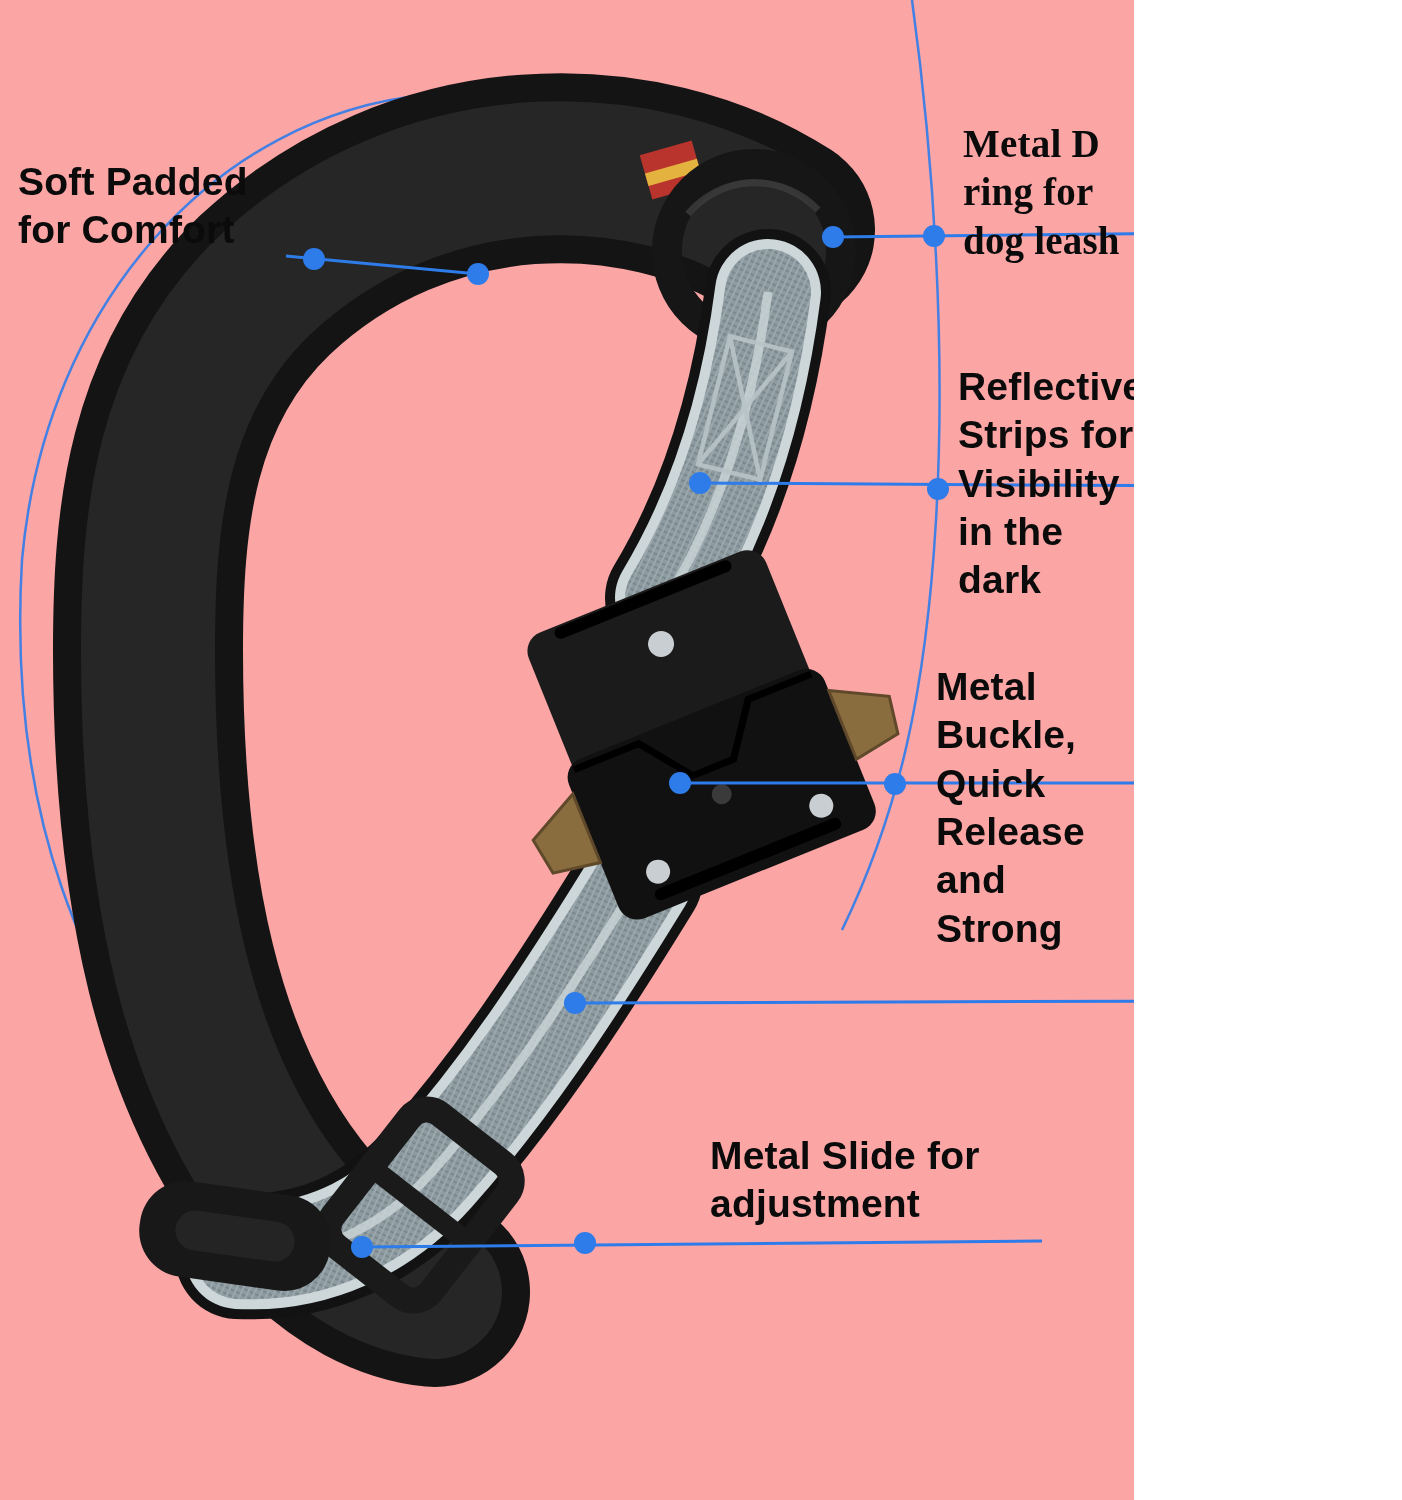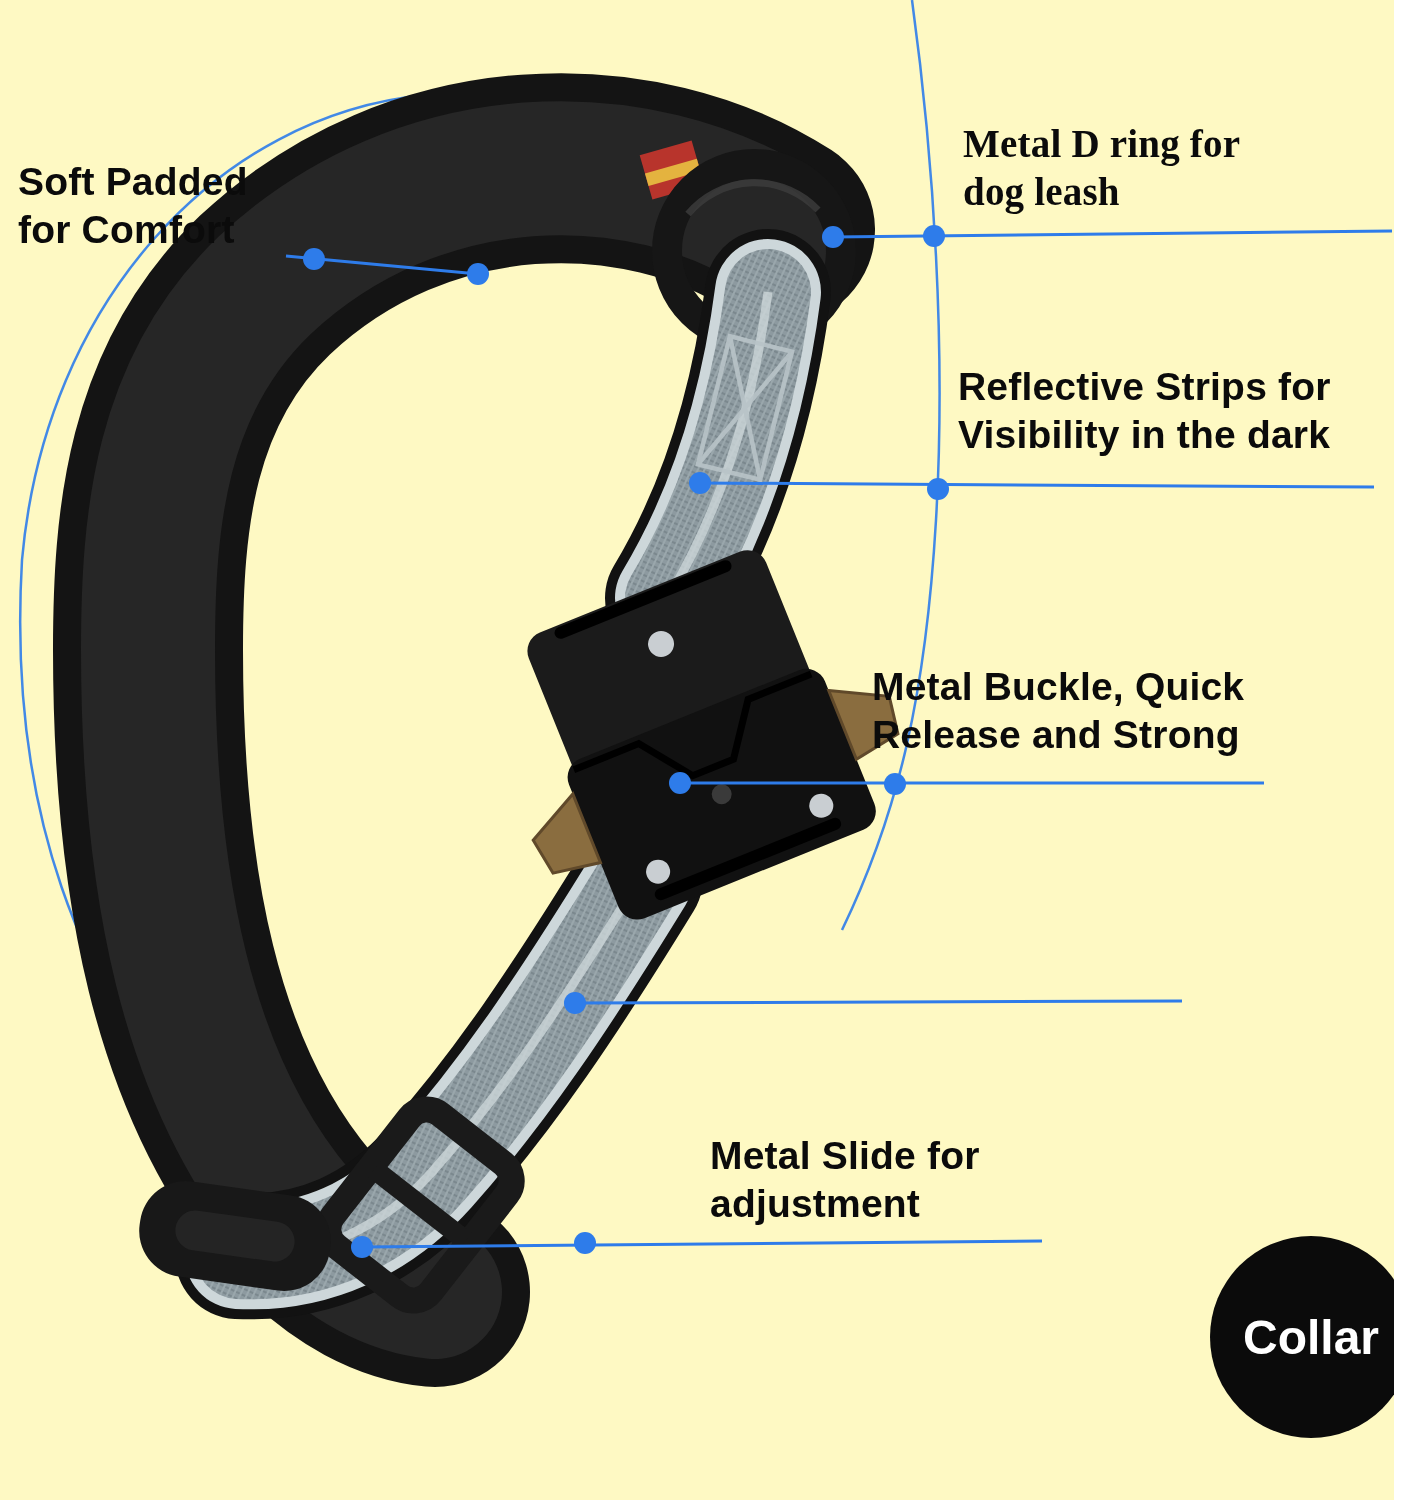--- a/index.html
+++ b/index.html
@@ -1,38 +1,38 @@
 <!DOCTYPE html>
 <html style="--accent: #2e7cea; --text: #0b0b0b; --background: #ffffff; --badge-bg: #0b0b0b; --badge-text: #ffffff; --collar-black: #141414; --pad-inner: #262626; --nylon-gray: #8d9aa0; --reflective-strip: #cdd7da; --buckle-bronze: #8a6d3f; --rivet-silver: #c9ced2;"><head>
 <meta charset="utf-8">
 <style>
   * { margin:0; padding:0; box-sizing:border-box; }
   html, body { background:#ffffff; }
   .stage {
     position:relative;
-    width:1394px; height:1500px;
-    background:#fef9c3;
+    width:1134px; height:1500px;
+    background:#fca5a5;
     overflow:hidden;
     font-family:"Liberation Sans", sans-serif;
   }
   .stage > svg { position:absolute; left:0; top:0; }
 
   .callout {
     position:absolute;
     font-weight:700;
     font-size:39px;
     line-height:1.24;
     color:var(--text,#0b0b0b);
     white-space:pre-line;
     letter-spacing:0.2px;
   }
   #c-soft    { left:18px;  top:158px; }
   #c-dring   { left:963px; top:120px;font-family:Liberation Serif, serif; }
   #c-reflect { left:958px; top:363px; }
-  #c-buckle  { left:872px; top:663px; }
+  #c-buckle  { left:936px; top:663px; }
   #c-nylon   { left:845px; top:890px; }
   #c-slide   { left:710px; top:1115px;margin-top:17px; }
 
   .badge {
     position:absolute;
     left:1210px; top:1236px;
     width:202px; height:202px;
     border-radius:50%;
     background:var(--badge-bg,#0b0b0b);
     color:var(--badge-text,#ffffff);

